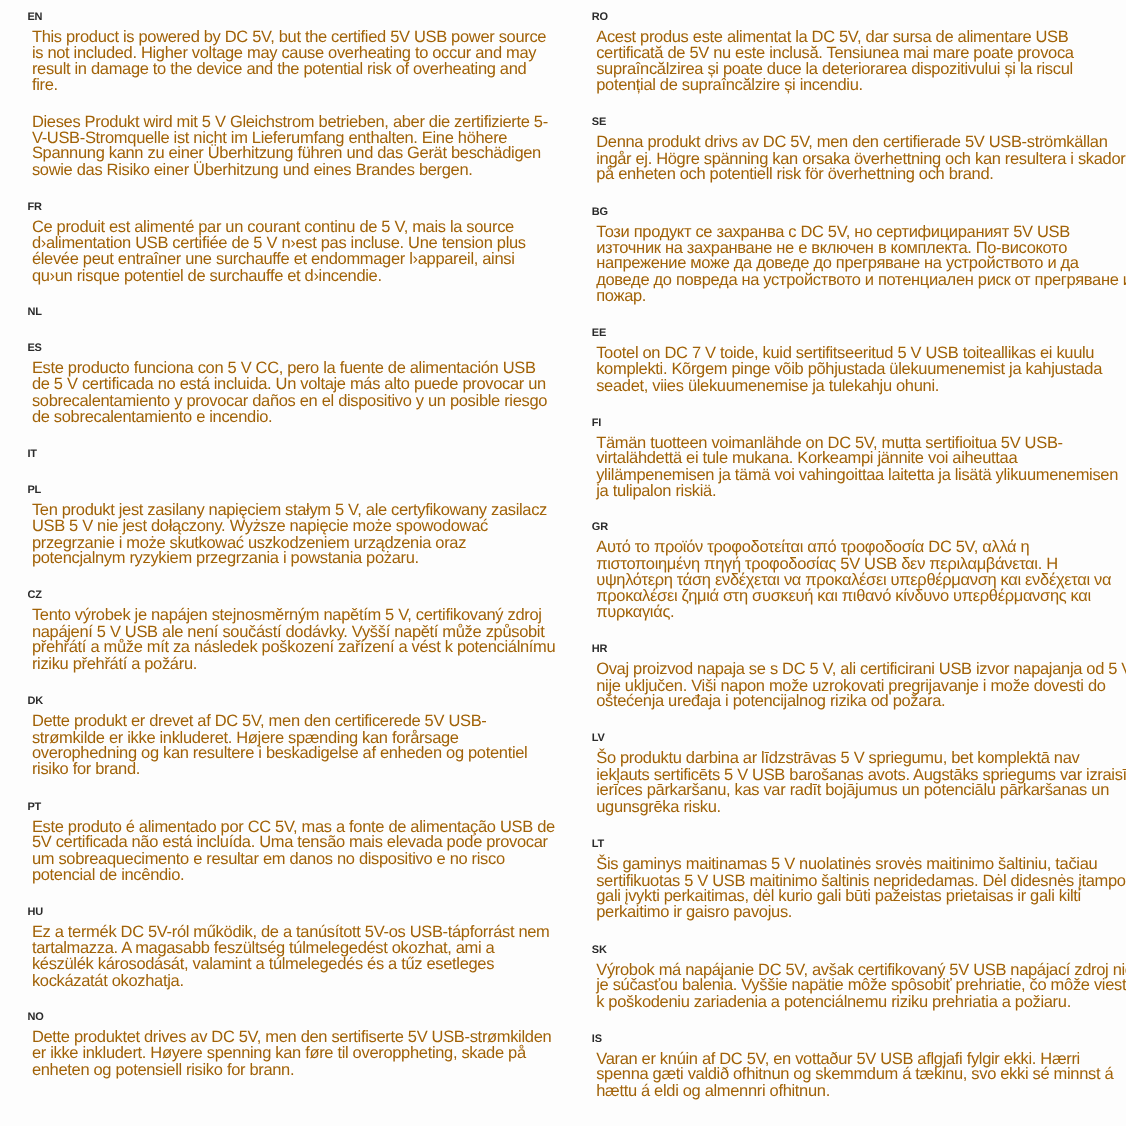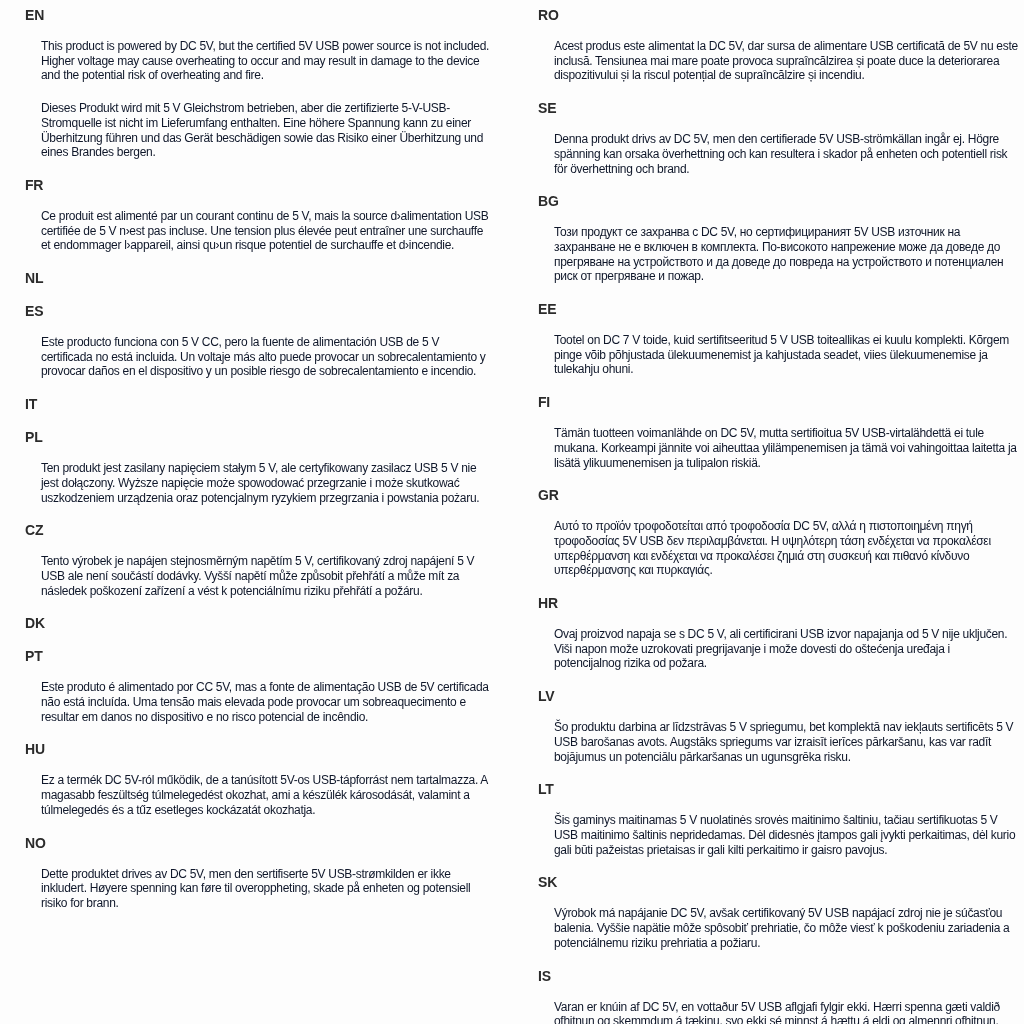--- a/index.html
+++ b/index.html
@@ -30,32 +30,32 @@
   }
   #col-right {
     left: 538px;
     width: 497px;
   }
   section.lang-block {
     margin: 0 0 18px 0;
   }
   .lang-code {
     margin: 0;
-    font-size: 14px;
+    font-size: 10px;
     font-weight: 700;
     line-height: 15px;
     color: #2b2b2b;
     letter-spacing: -0.2px;
   }
   .lang-text {
-    margin: 16px;
-    font-size: 12px;
+    margin: 4px;
+    font-size: 15px;
     line-height: 14.7px;
     letter-spacing: -0.3px;
-    color: #0f172a;
+    color: #a16207;
     text-align: left;
   }
 </style>
 </head>
 <body>
 
 <div class="page">
   <div class="col" id="col-left">
       <section class="lang-block">
         <h2 class="lang-code">EN</h2>
@@ -81,20 +81,21 @@
       <section class="lang-block">
         <h2 class="lang-code">PL</h2>
         <p class="lang-text">Ten produkt jest zasilany napięciem stałym 5 V, ale certyfikowany zasilacz USB 5 V nie jest dołączony. Wyższe napięcie może spowodować przegrzanie i może skutkować uszkodzeniem urządzenia oraz potencjalnym ryzykiem przegrzania i powstania pożaru.</p>
       </section>
       <section class="lang-block">
         <h2 class="lang-code">CZ</h2>
         <p class="lang-text">Tento výrobek je napájen stejnosměrným napětím 5 V, certifikovaný zdroj napájení 5 V USB ale není součástí dodávky. Vyšší napětí může způsobit přehřátí a může mít za následek poškození zařízení a vést k potenciálnímu riziku přehřátí a požáru.</p>
       </section>
       <section class="lang-block">
         <h2 class="lang-code">DK</h2>
+        <p class="lang-text">Dette produkt er drevet af DC 5V, men den certificerede 5V USB-strømkilde er ikke inkluderet. Højere spænding kan forårsage overophedning og kan resultere i beskadigelse af enheden og potentiel risiko for brand.</p>
       </section>
       <section class="lang-block">
         <h2 class="lang-code">PT</h2>
         <p class="lang-text">Este produto é alimentado por CC 5V, mas a fonte de alimentação USB de 5V certificada não está incluída. Uma tensão mais elevada pode provocar um sobreaquecimento e resultar em danos no dispositivo e no risco potencial de incêndio.</p>
       </section>
       <section class="lang-block">
         <h2 class="lang-code">HU</h2>
         <p class="lang-text">Ez a termék DC 5V-ról működik, de a tanúsított 5V-os USB-tápforrást nem tartalmazza. A magasabb feszültség túlmelegedést okozhat, ami a készülék károsodását, valamint a túlmelegedés és a tűz esetleges kockázatát okozhatja.</p>
       </section>
       <section class="lang-block">

